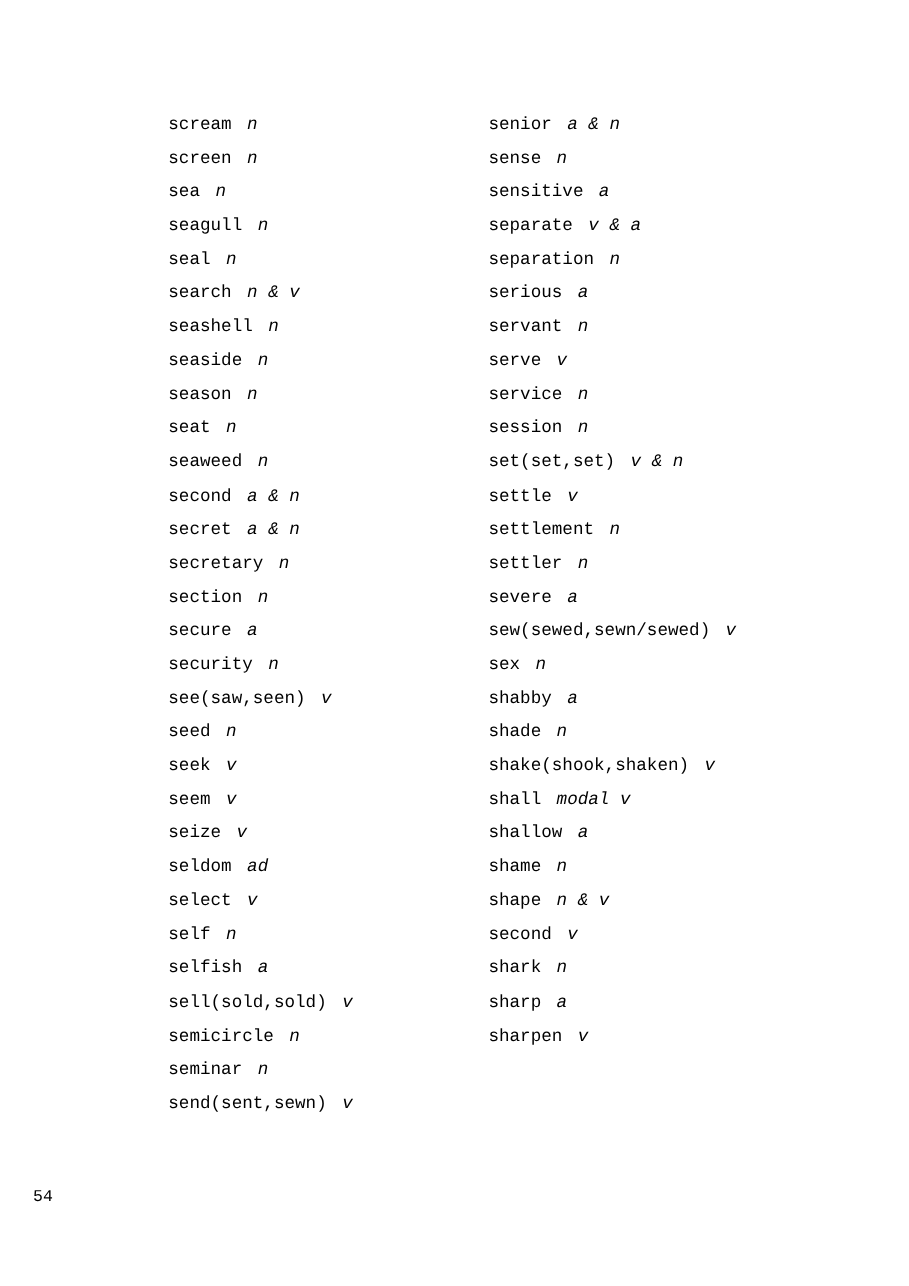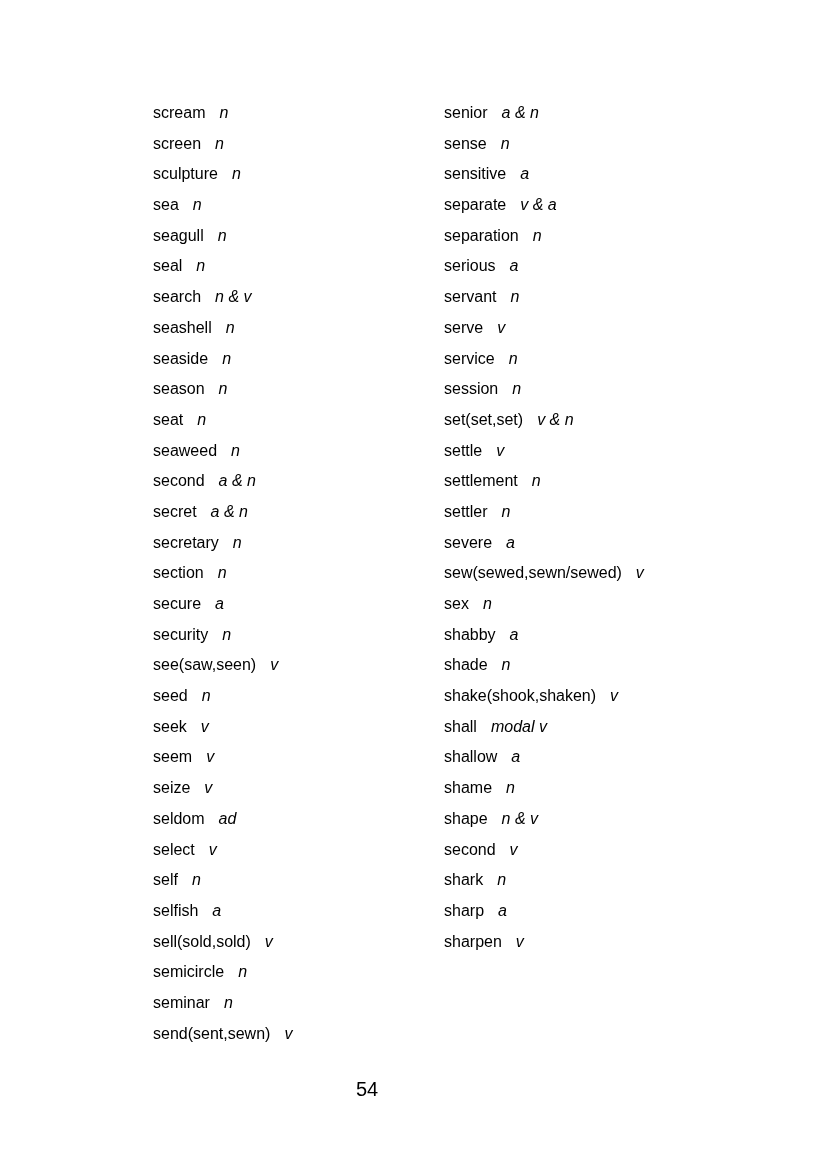--- a/index.html
+++ b/index.html
@@ -2,21 +2,21 @@
 <html><head>
 <meta charset="utf-8">
 <style>
   html, body { margin: 0; padding: 0; background: #ffffff; }
   .page {
     position: relative;
     width: 704px;
     height: 1169px;
     background: #ffffff;
     color: #000000;
-    font-family: Liberation Sans, sans-serif;
+    font-family: Liberation Mono, monospace;
     overflow: hidden;
   }
   .col {
     position: absolute;
     top: 98px;
     width: 300px;
   }
   .col-left  { left: 153px; }
   .col-right { left: 444px; }
   .row {
@@ -27,33 +27,32 @@
   }
   .word { font-style: normal; }
   .pos  { font-style: italic; margin-left: 14px; }
   .page-number-wrap {
     position: absolute;
     top: 1081px;
     left: 0;
     width: 100%;
     padding-left: 30px;
     box-sizing: border-box;
-    text-align: center;
-    font-size: 20px;
+    text-align: left;
+    font-size: 15px;
     line-height: 16px;
   }
 </style>
 </head>
 <body>
 
 <div class="page">
   <div class="col col-left" id="col-left">
       <div class="row"><span class="word">scream</span><span class="pos">n</span></div>
       <div class="row"><span class="word">screen</span><span class="pos">n</span></div>
-      <div class="row"><span class="word">sculpture</span><span class="pos">n</span></div>
       <div class="row"><span class="word">sea</span><span class="pos">n</span></div>
       <div class="row"><span class="word">seagull</span><span class="pos">n</span></div>
       <div class="row"><span class="word">seal</span><span class="pos">n</span></div>
       <div class="row"><span class="word">search</span><span class="pos">n &amp; v</span></div>
       <div class="row"><span class="word">seashell</span><span class="pos">n</span></div>
       <div class="row"><span class="word">seaside</span><span class="pos">n</span></div>
       <div class="row"><span class="word">season</span><span class="pos">n</span></div>
       <div class="row"><span class="word">seat</span><span class="pos">n</span></div>
       <div class="row"><span class="word">seaweed</span><span class="pos">n</span></div>
       <div class="row"><span class="word">second</span><span class="pos">a &amp; n</span></div>

